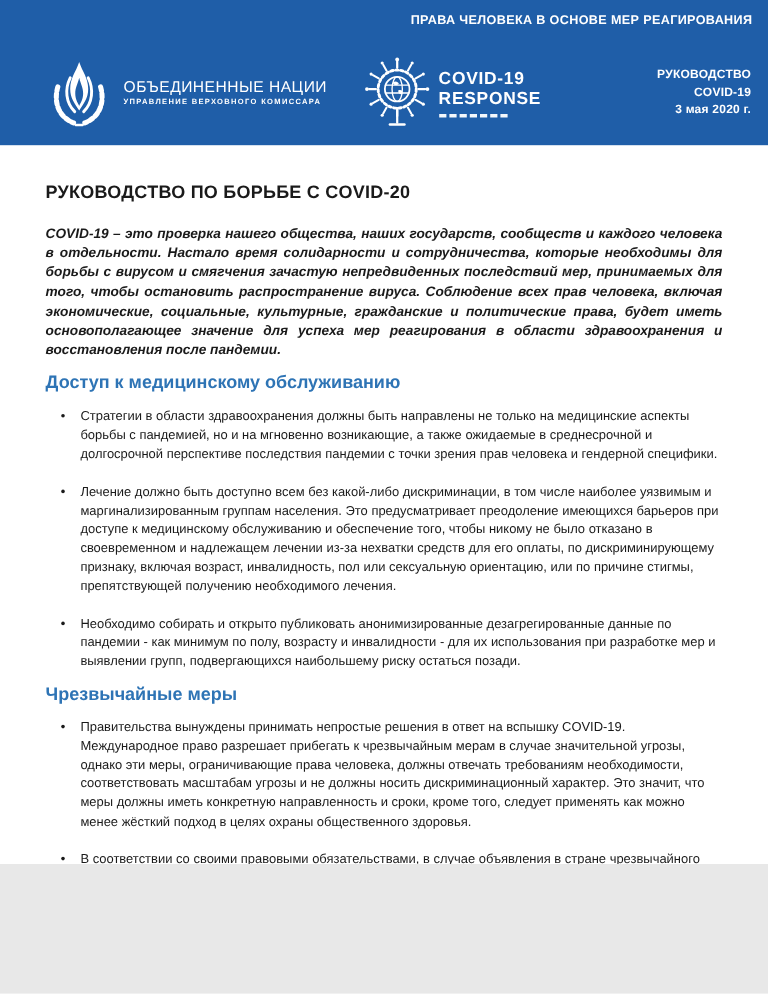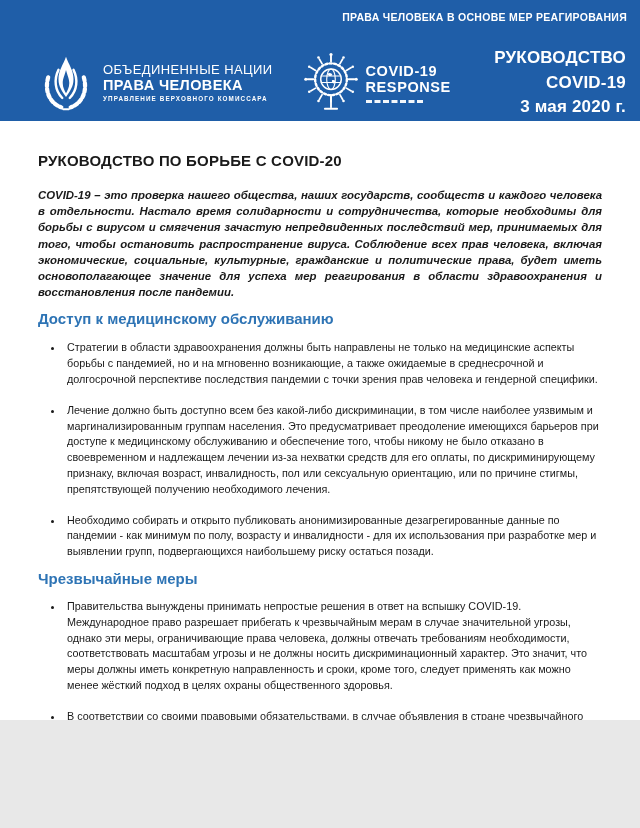--- a/index.html
+++ b/index.html
@@ -30,21 +30,21 @@
   .un-line3 { font-size:6.3px; font-weight:bold; letter-spacing:1.1px; margin-top:3px; }
   .covid-logo { display:flex; align-items:center; gap:7px; margin-left:30px; }
   .virus-svg { width:56px; height:64px; flex:0 0 auto; }
   .covid-text { font-size:14.5px; font-weight:bold; letter-spacing:.6px; line-height:1.15; }
   .dash-line {
     margin-top:4px; width:57px; height:0;
     border-bottom:3px dashed rgba(255,255,255,.95);
   }
   .doc-info {
     margin-left:auto; text-align:right;
-    font-size:17px; font-weight:bold; line-height:1.45; letter-spacing:.2px;
+    font-size:10px; font-weight:bold; line-height:1.45; letter-spacing:.2px;
   }
   
   .content { position:absolute; top:121px; left:38px; right:38px; }
   .doc-title { margin-top:31px; font-size:15px; font-weight:bold; color:#1a1a1a; letter-spacing:.2px; }
   .intro {
     margin-top:18px; font-size:11.4px; font-weight:bold; font-style:italic;
     line-height:16.2px; text-align:justify; color:#1a1a1a;
   }
   .sec-heading { margin-top:10px; font-size:15px; font-weight:bold; color:#2e74b5; }
   ul.bullets { margin-top:13px; padding-left:26px; list-style:disc outside; }
@@ -78,21 +78,20 @@
           <path d="M51 26 C55 40 50 53 37 58" stroke-width="4.5" stroke-dasharray="3.5 2.6"></path>
           <path d="M29 60 L35 60" stroke-width="2.2"></path>
 
           <path d="M24 18 C19 28 20 40 28 48" stroke-width="2.6"></path>
           <path d="M40 18 C45 28 44 40 36 48" stroke-width="2.6"></path>
           <path d="M32 4 C29 13 24 18 24 28 C24 36 28 41 32 47 C36 41 40 36 40 28 C40 18 35 13 32 4 Z" fill="#ffffff" stroke="none"></path>
           <path d="M32 18 C30.5 24 28.5 27 28.5 32 C28.5 37 30.5 40 32 43 C33.5 40 35.5 37 35.5 32 C35.5 27 33.5 24 32 18 Z" fill="#1f5ea8" stroke="none"></path>
         </svg>
         <div class="un-text">
           <div class="un-line1">ОБЪЕДИНЕННЫЕ НАЦИИ</div>
-          <div class="un-line2">ПРАВА ЧЕЛОВЕКА</div>
           <div class="un-line3">УПРАВЛЕНИЕ ВЕРХОВНОГО КОМИССАРА</div>
         </div>
       </div>
 
       <div class="covid-logo">
         <svg class="virus-svg" viewBox="0 0 60 68" fill="none" stroke="#ffffff" stroke-linecap="round">
 
           <path d="M49 30 L55 30 M30 11 L30 5 M11 30 L5 30 M30 49 L30 54" stroke-width="2"></path>
           <path d="M46.5 39.5 L51.7 42.5 M39.5 46.5 L42.5 51.7 M20.5 46.5 L17.5 51.7 M13.5 39.5 L8.3 42.5 M13.5 20.5 L8.3 17.5 M20.5 13.5 L17.5 8.3 M39.5 13.5 L42.5 8.3 M46.5 20.5 L51.7 17.5" stroke-width="1.8"></path>
           <circle cx="57" cy="30" r="1.7" fill="#ffffff" stroke="none"></circle>

